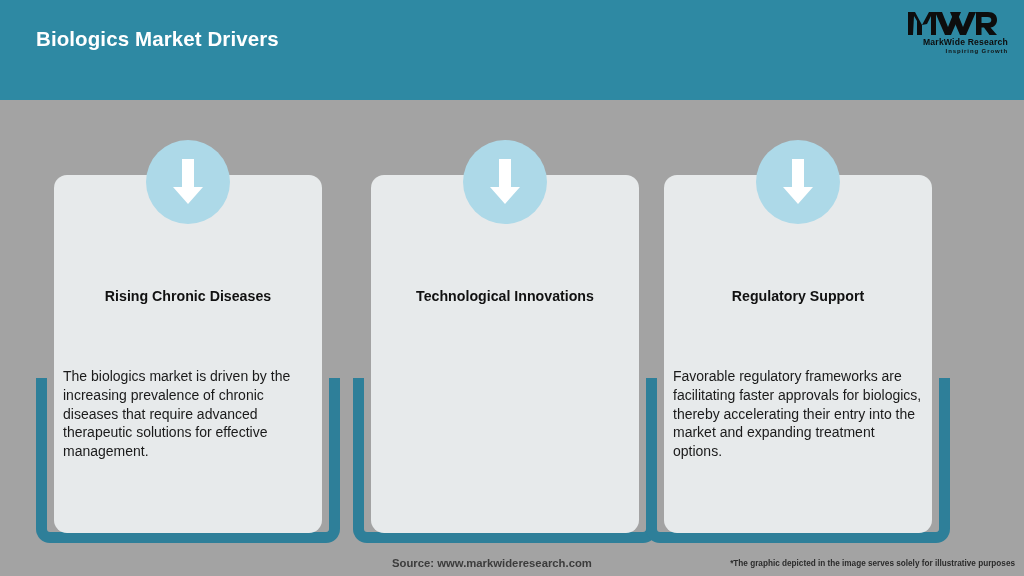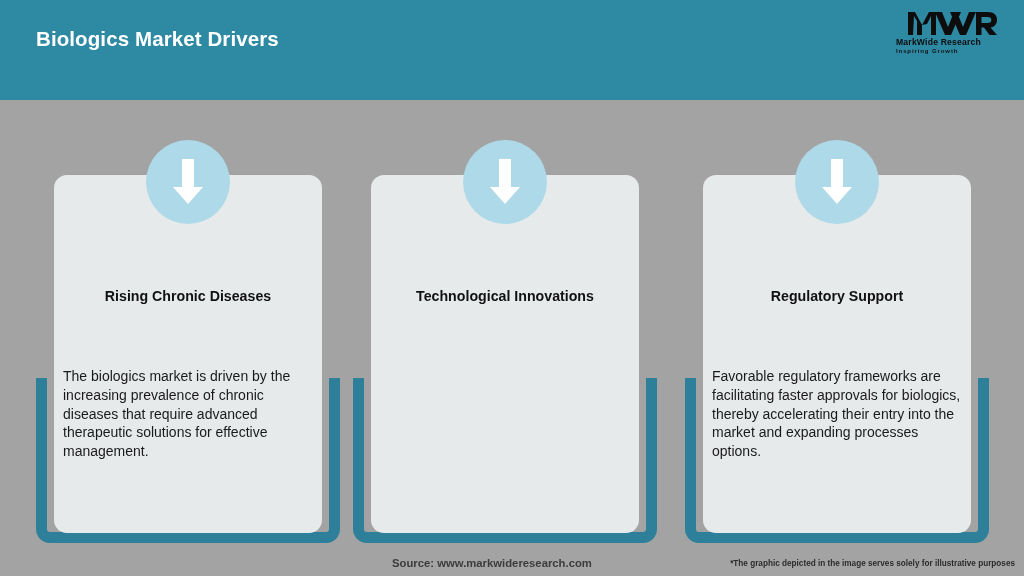--- a/index.html
+++ b/index.html
@@ -40,21 +40,21 @@
     white-space: nowrap;
   }
 
   
   #logo {
     position: absolute;
     right: 16px;
     top: 10px;
     width: 112px;
     height: 56px;
-    text-align: left;
+    text-align: right;
   }
   #logo-mark {
     display: block;
     margin: 0 auto;
   }
   #logo-name {
     display: block;
     margin-top: 1px;
     font-size: 8.6px;
     font-weight: bold;
@@ -74,21 +74,21 @@
 
   
   .driver-block {
     position: absolute;
     top: 140px;
     width: 320px;
     height: 410px;
   }
   #block-0 { left: 28px; }
   #block-1 { left: 345px; }
-  #block-2 { left: 677px; }
+  #block-2 { left: 638px; }
 
   
   .bracket {
     position: absolute;
     left: 8px;
     top: 238px;
     width: 304px;
     height: 165px;
     border-left: 11px solid #2E7F99;
     border-right: 11px solid #2E7F99;
@@ -217,21 +217,21 @@
       <svg width="40" height="50" viewBox="0 0 40 50" aria-hidden="true">
         <path d="M14 2 L26 2 L26 30 L35 30 L20 47 L5 30 L14 30 Z" fill="#FFFFFF"></path>
       </svg>
     </div>
   </div>
 
   <div class="driver-block" id="block-2">
     <div class="bracket"></div>
     <div class="card">
       <div class="card-heading">Regulatory Support</div>
-      <div class="card-body">Favorable regulatory frameworks are facilitating faster approvals for biologics, thereby accelerating their entry into the market and expanding processes options.</div>
+      <div class="card-body">Favorable regulatory frameworks are facilitating faster approvals for biologics, thereby accelerating their entry into the market and expanding treatment options.</div>
     </div>
     <div class="icon-circle">
       <svg width="40" height="50" viewBox="0 0 40 50" aria-hidden="true">
         <path d="M14 2 L26 2 L26 30 L35 30 L20 47 L5 30 L14 30 Z" fill="#FFFFFF"></path>
       </svg>
     </div>
   </div>
 
   <div id="source-note">Source: www.markwideresearch.com</div>
   <div id="disclaimer-note">*The graphic depicted in the image serves solely for illustrative purposes</div>

